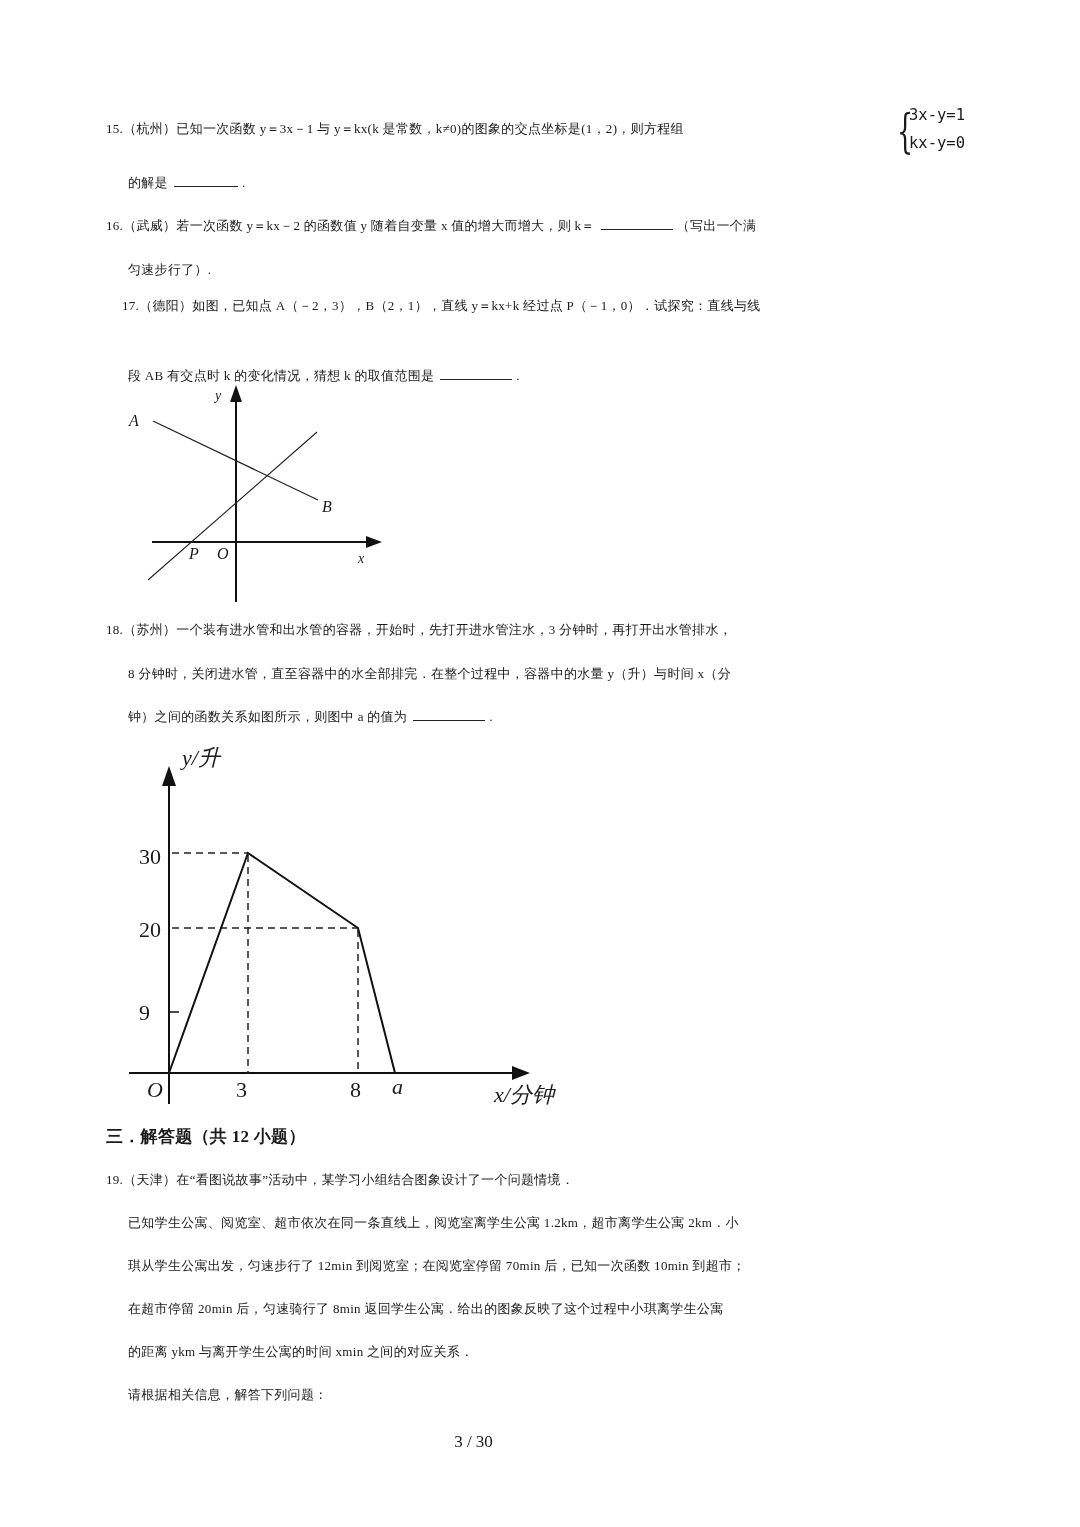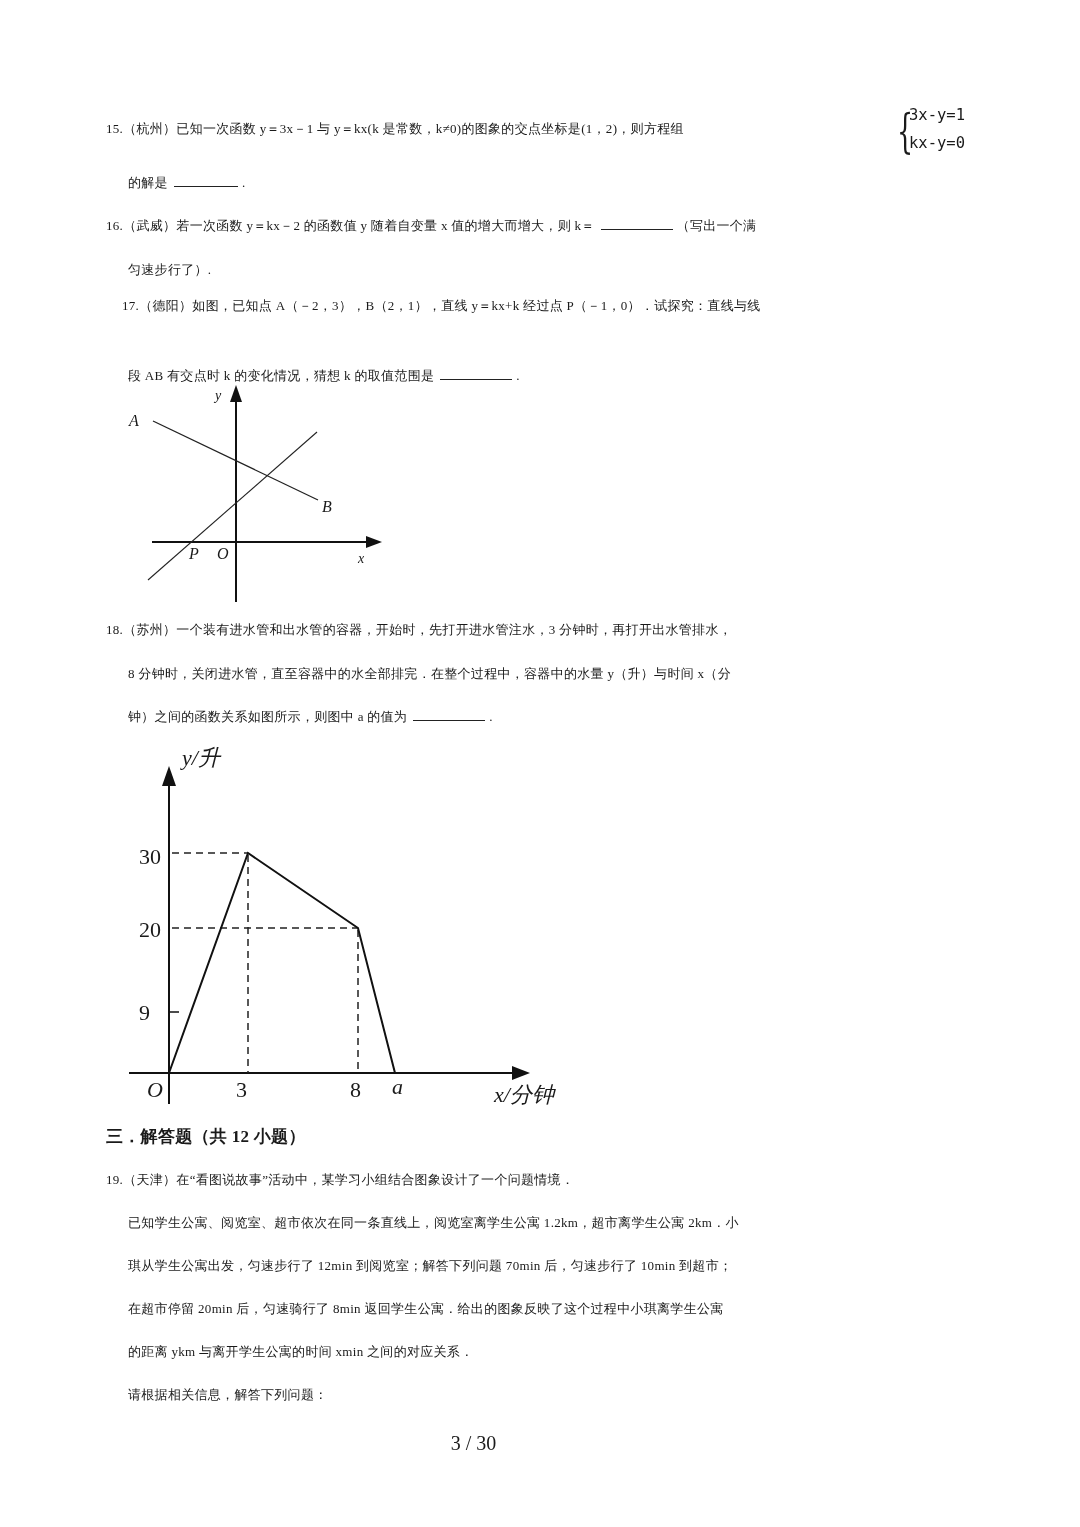--- a/index.html
+++ b/index.html
@@ -9,21 +9,21 @@
   .sys { position: absolute; left: 897px; top: 104px; width: 90px; height: 56px; }
   .brace { position: absolute; left: 0; top: 2px; font-size: 46px; line-height: 50px; transform: scaleX(0.55); transform-origin: left; font-family: "DejaVu Serif", serif; font-weight: 200; }
   .eq { position: absolute; left: 12px; font-family: "DejaVu Sans Mono", monospace; font-size: 15.5px; }
   .eq1 { top: 2px; text-align: right; } .eq2 { top: 30px; }
   .blank { display: inline-block; width: 64px; border-bottom: 1.5px solid #222; height: 14px; vertical-align: baseline; margin: 0 4px 0 6px; }
   .blank.w70 { width: 72px; }
   .fig { position: absolute; left: 0; top: 0; }
   .lbl { position: absolute; font-style: italic; font-size: 16px; }
   .lbl2 { position: absolute; font-size: 22px; font-family: "Liberation Serif", serif; }
   .section { font-weight: bold; }
-  .footer { position: absolute; left: 0; width: 947px; text-align: center; top: 1432px; font-size: 20px; }
+  .footer { position: absolute; left: 0; width: 947px; text-align: center; top: 1432px; font-size: 17px; }
 </style>
 </head>
 <body>
 
 <div class="line" style="left:106px; top:117px;">15.（杭州）已知一次函数 y＝3x－1 与 y＝kx(k 是常数，k≠0)的图象的交点坐标是(1，2)，则方程组</div>
 <div class="sys">
   <span class="brace">{</span>
   <span class="eq eq1">3x-y=1</span>
   <span class="eq eq2">kx-y=0</span>
 </div>
@@ -88,18 +88,18 @@
 <span class="lbl2" style="left:147px; top:1077px; font-style:italic;">O</span>
 <span class="lbl2" style="left:236px; top:1077px;">3</span>
 <span class="lbl2" style="left:350px; top:1077px;">8</span>
 <span class="lbl2" style="left:392px; top:1074px; font-style:italic;">a</span>
 <span class="lbl2" style="left:494px; top:1080px; font-style:italic;">x/分钟</span>
 
 <div class="line section" style="left:106px; top:1125px; font-size:17px;">三．解答题（共 12 小题）</div>
 
 <div class="line" style="left:106px; top:1168px;">19.（天津）在“看图说故事”活动中，某学习小组结合图象设计了一个问题情境．</div>
 <div class="line" style="left:128px; top:1211px;">已知学生公寓、阅览室、超市依次在同一条直线上，阅览室离学生公寓 1.2km，超市离学生公寓 2km．小</div>
-<div class="line" style="left:128px; top:1254px;">琪从学生公寓出发，匀速步行了 12min 到阅览室；解答下列问题 70min 后，匀速步行了 10min 到超市；</div>
+<div class="line" style="left:128px; top:1254px;">琪从学生公寓出发，匀速步行了 12min 到阅览室；在阅览室停留 70min 后，已知一次函数 10min 到超市；</div>
 <div class="line" style="left:128px; top:1297px;">在超市停留 20min 后，匀速骑行了 8min 返回学生公寓．给出的图象反映了这个过程中小琪离学生公寓</div>
 <div class="line" style="left:128px; top:1340px;">的距离 ykm 与离开学生公寓的时间 xmin 之间的对应关系．</div>
 <div class="line" style="left:128px; top:1383px;">请根据相关信息，解答下列问题：</div>
 
 <div class="footer">3 / 30</div>
 
 </body></html>

